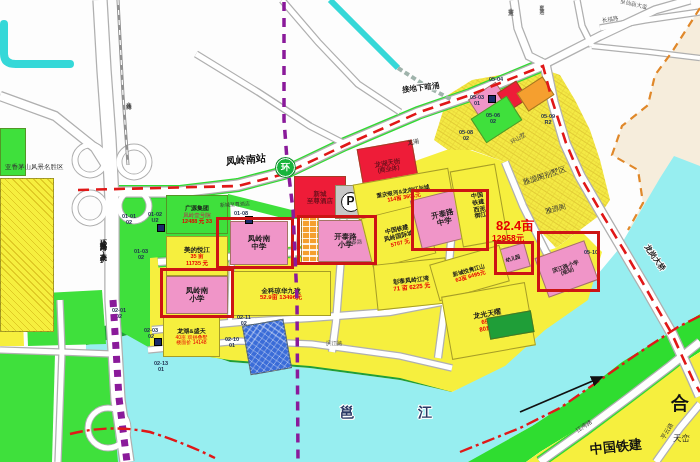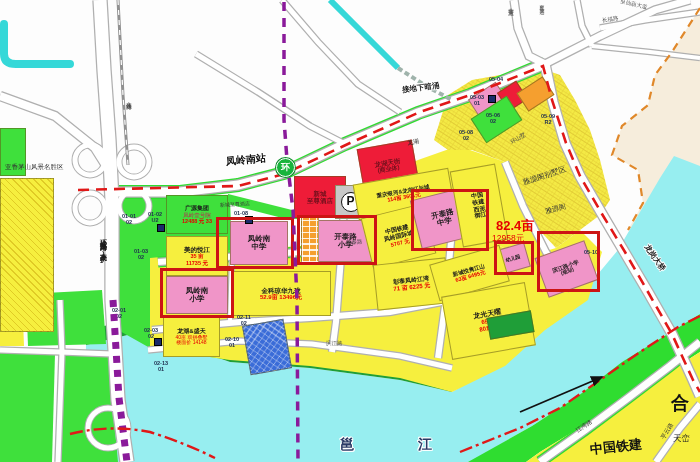--- a/index.html
+++ b/index.html
@@ -302,26 +302,26 @@
       <div class="lbl halo" style="left: 226px; top: 155px; font-size: 10px; color: rgb(16, 16, 16); font-weight: bold; transform: rotate(-5deg);">凤岭南站</div>
       <div class="lbl vert" style="left: 508px; top: 3px; font-size: 5.5px; color: rgb(85, 85, 85);">蓉茉大道</div>
       <div class="lbl vert" style="left: 539px; top: 1px; font-size: 5px; color: rgb(85, 85, 85);">至民族大道</div>
       <div class="lbl" style="left: 602px; top: 17px; font-size: 5.5px; color: rgb(85, 85, 85); transform: rotate(-9deg);">长福路</div>
       <div class="lbl" style="left: 620px; top: 2px; font-size: 5.5px; color: rgb(85, 85, 85); transform: rotate(13deg);">至仙葫大道</div>
       <div class="lbl halo" style="left: 640px; top: 254px; font-size: 7.5px; color: rgb(34, 34, 34); font-weight: bold; transform: rotate(55deg);">龙岗大桥</div>
       <div class="lbl" style="left: 575px; top: 423px; font-size: 6px; color: rgb(51, 51, 51); transform: rotate(-33deg);">江湾路</div>
       <div class="lbl" style="left: 658px; top: 428px; font-size: 6px; color: rgb(51, 51, 51); transform: rotate(-58deg);">平云路</div>
       <div class="lbl" style="left: 326px; top: 341px; font-size: 5.5px; color: rgb(68, 68, 68); transform: rotate(2deg);">滨江路</div>
       <div class="lbl" style="left: 346px; top: 240px; font-size: 5.5px; color: rgb(68, 68, 68); transform: rotate(-4deg);">开泰路</div>
-      <div class="lbl halo" style="left: 340px; top: 405px; font-size: 14px; color: rgb(43, 58, 102); font-weight: bold; letter-spacing: 30px; margin-top: 32px;">邕 江</div>
+      <div class="lbl halo" style="left: 340px; top: 405px; font-size: 14px; color: rgb(43, 58, 102); font-weight: bold; letter-spacing: 30px;">邕 江</div>
       <div class="lbl" style="left: 671px; top: 394px; font-size: 18px; color: rgb(17, 17, 17); font-weight: bold;">合</div>
       <div class="lbl" style="left: 673px; top: 434px; font-size: 8.5px; color: rgb(34, 34, 34);">天峦</div>
       <div class="lbl" style="left: 590px; top: 440px; font-size: 13px; color: rgb(17, 17, 17); font-weight: bold; transform: rotate(-6deg);">中国铁建</div>
       <div class="lbl" style="left: 496px; top: 219px; font-size: 13px; color: rgb(230, 0, 0); font-weight: bold;">82.4亩</div>
-      <div class="lbl" style="left: 492px; top: 234px; font-size: 8.5px; color: rgb(230, 0, 0); font-weight: normal;">12958元</div>
+      <div class="lbl" style="left: 492px; top: 234px; font-size: 8.5px; color: rgb(230, 0, 0); font-weight: bold;">12958元</div>
       <div class="lbl" style="left: 522px; top: 172px; font-size: 7.5px; color: rgb(51, 51, 51); transform: rotate(-18deg);">雅源阁别墅区</div>
       <div class="lbl" style="left: 545px; top: 205px; font-size: 7px; color: rgb(51, 51, 51); transform: rotate(-15deg);">雅源阁</div>
       <div class="lbl" style="left: 407px; top: 139px; font-size: 6px; color: rgb(34, 34, 34); transform: rotate(-10deg);">龙湖</div>
       <div class="lbl" style="left: 220px; top: 202px; font-size: 5px; color: rgb(51, 51, 51); transform: rotate(-3deg);">新城至尊酒店</div>
       <div class="lbl" style="left: 510px; top: 136px; font-size: 5.5px; color: rgb(68, 68, 68); transform: rotate(-30deg);">环山墅</div>
     </div>
   <div id="station-ring" style="left:276px;top:158px;">环</div>
 
   <svg id="overlay" width="700" height="462" viewBox="0 0 700 462">
     <path d="M284,2 L284,120 L287,160 L293,210 L297,300 L298,462" fill="none" stroke="#8a1a9a" stroke-width="3.5" stroke-dasharray="9 7"></path>

